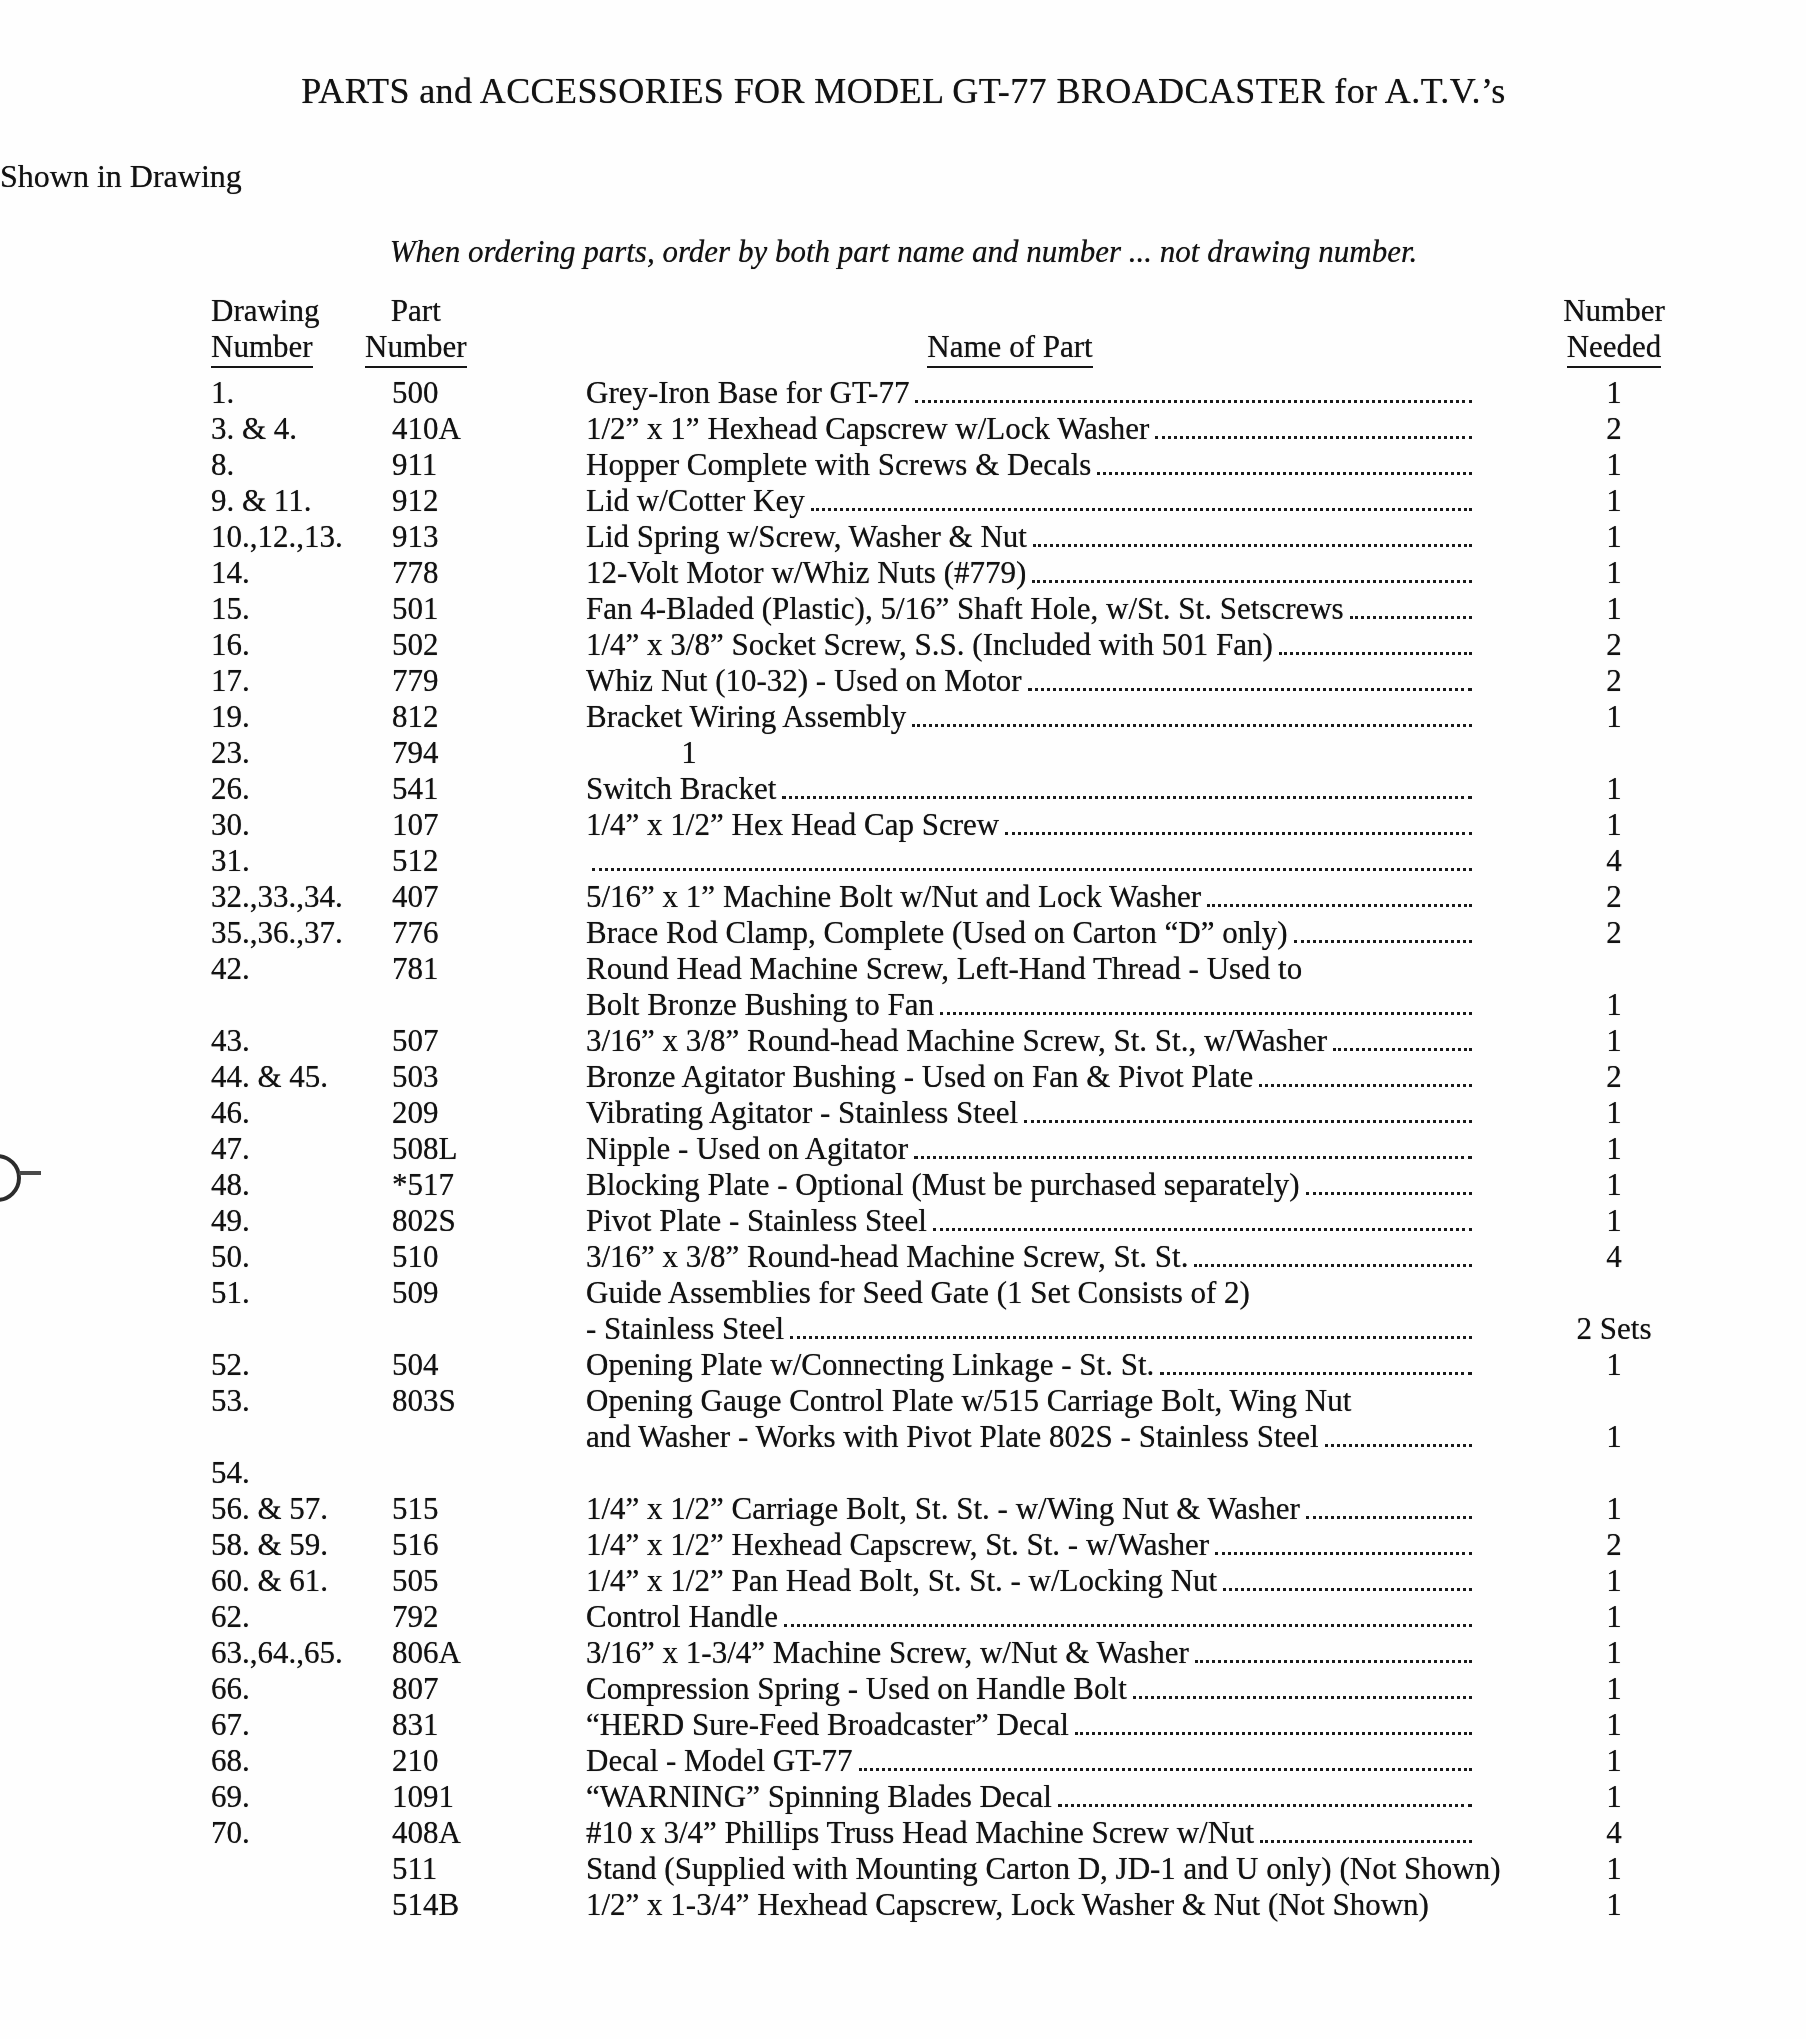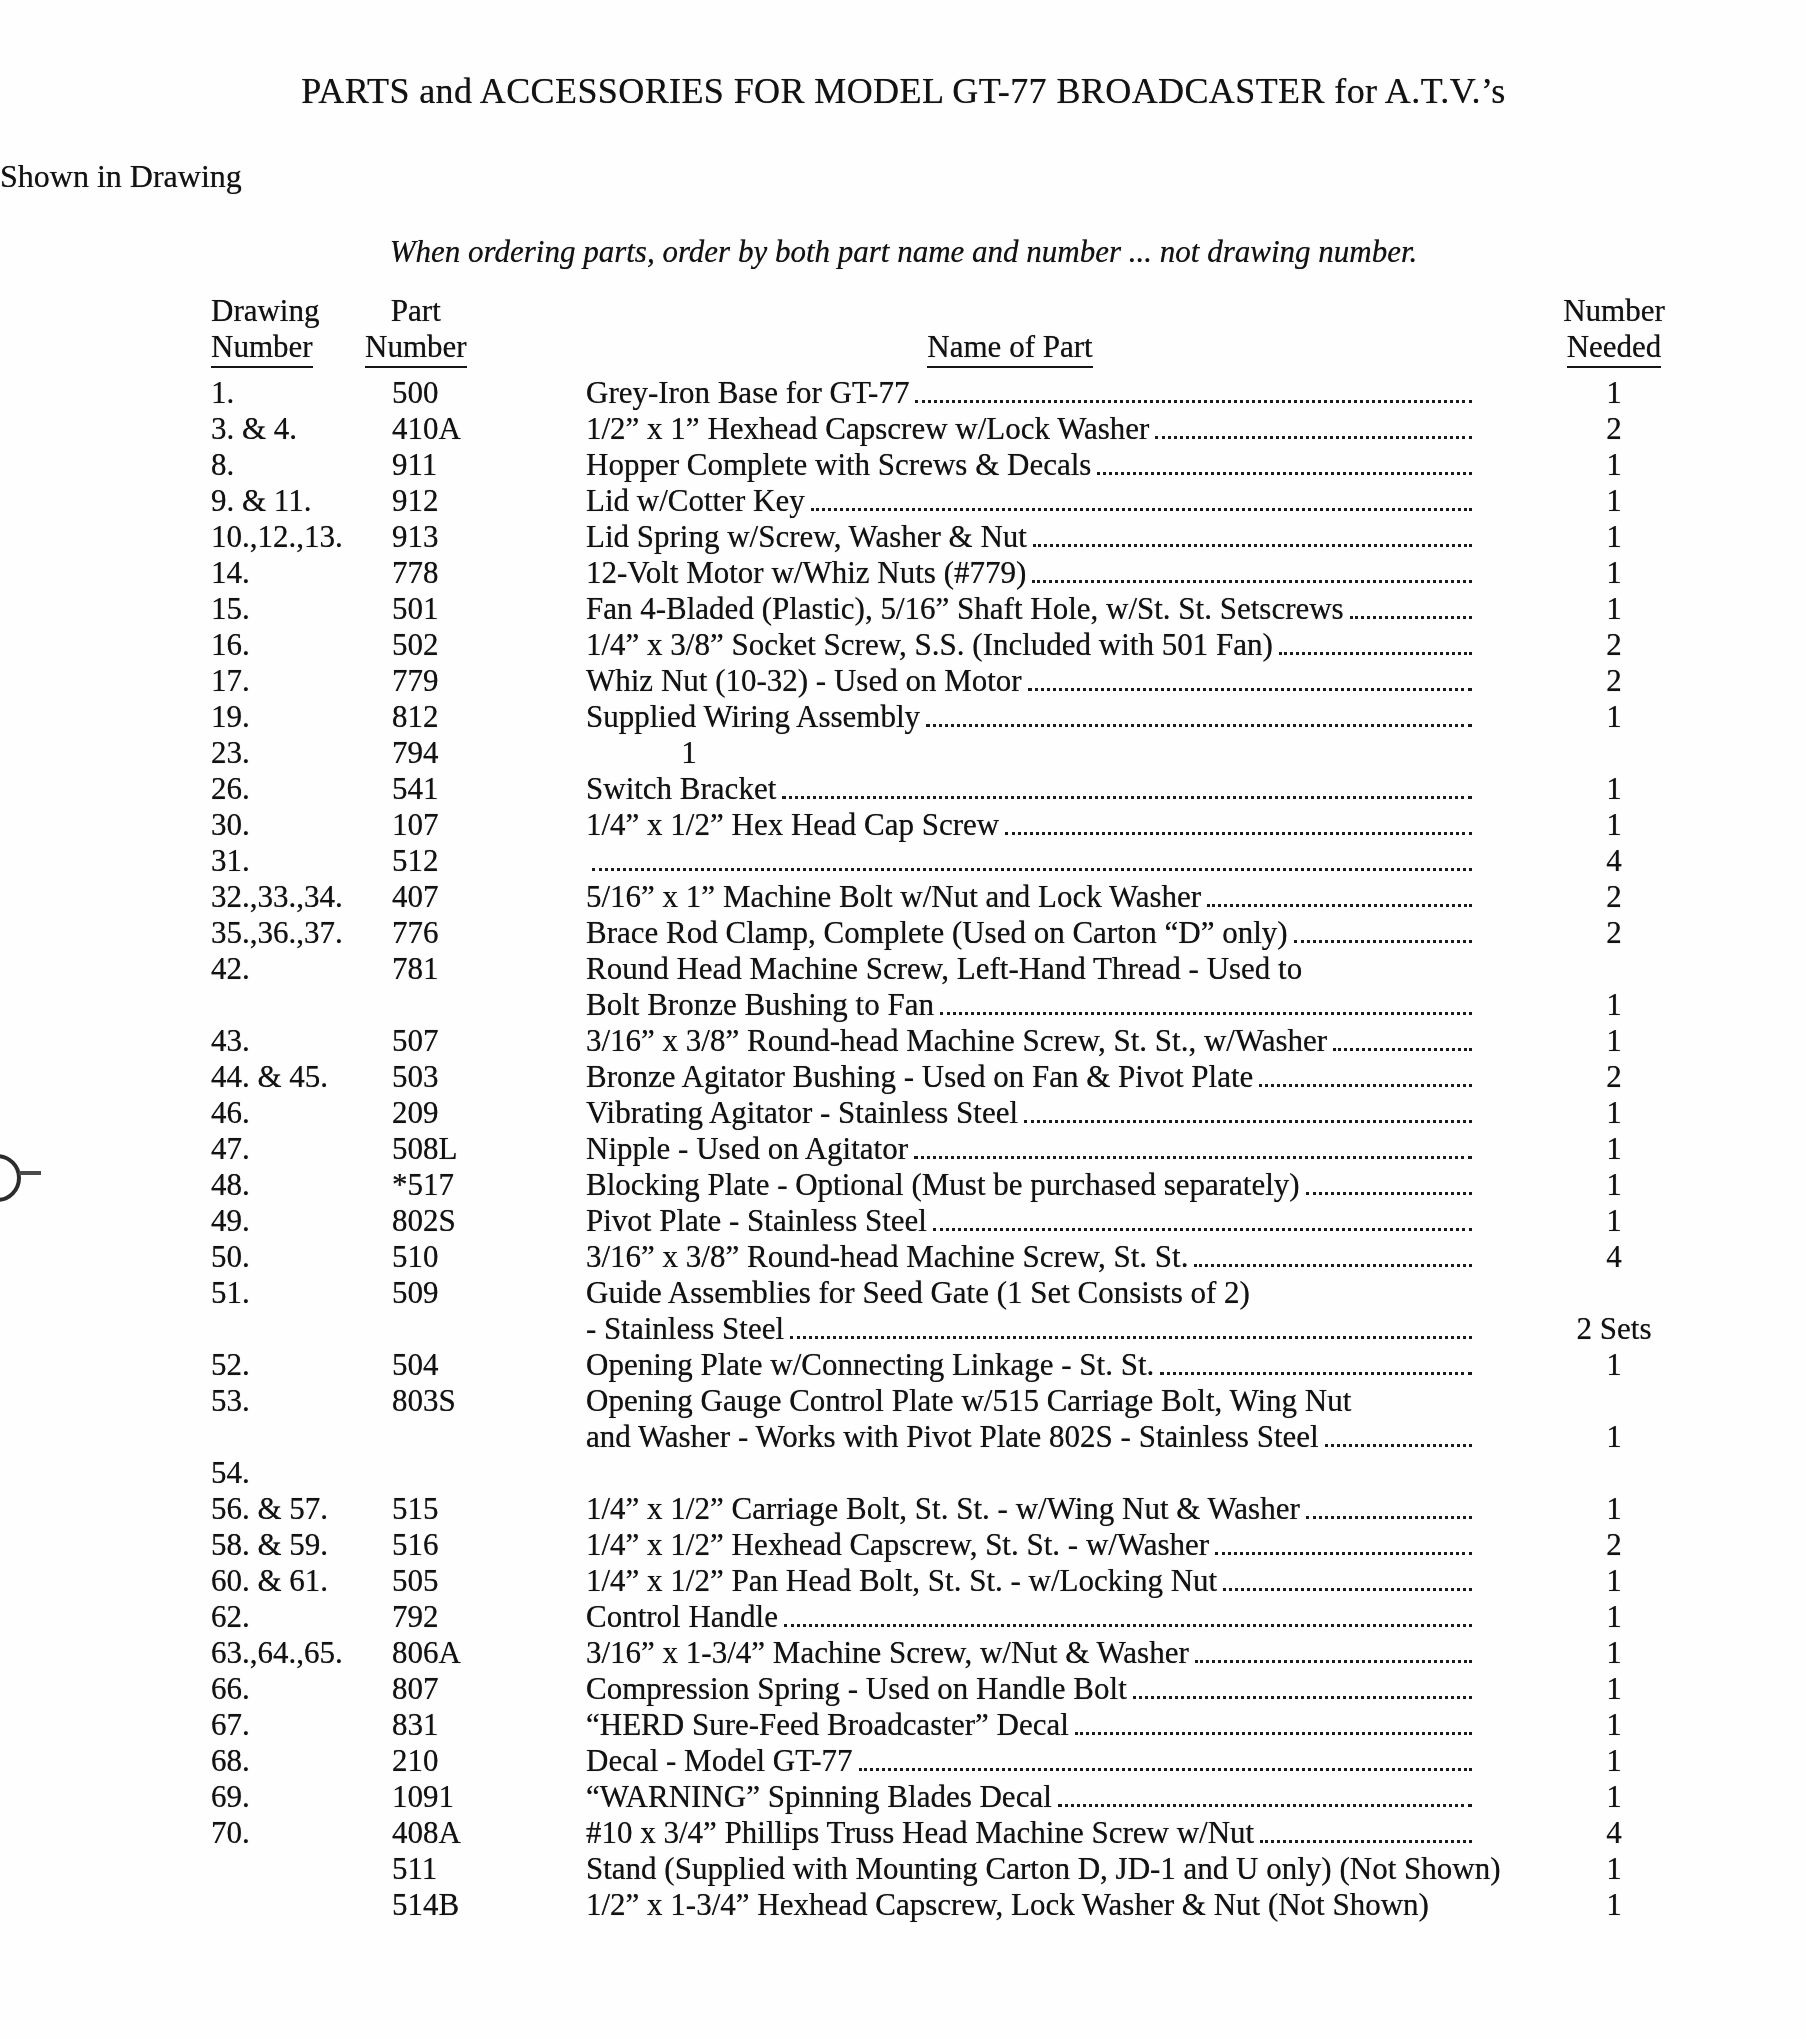--- a/index.html
+++ b/index.html
@@ -236,21 +236,21 @@
     <div class="cell-name">
       <span class="name-text">Whiz Nut (10-32) - Used on Motor</span>
       <span class="leader"></span>
     </div>
     <div class="cell-qty">2</div>
   </div>
         <div class="line">
     <div class="cell-drawing">19.</div>
     <div class="cell-part">812</div>
     <div class="cell-name">
-      <span class="name-text">Supplied Wiring Assembly</span>
+      <span class="name-text">Bracket Wiring Assembly</span>
       <span class="leader"></span>
     </div>
     <div class="cell-qty">1</div>
   </div>
         <div class="line">
     <div class="cell-drawing">23.</div>
     <div class="cell-part">794</div>
     <div class="cell-qty">1</div>
   </div>
         <div class="line">

